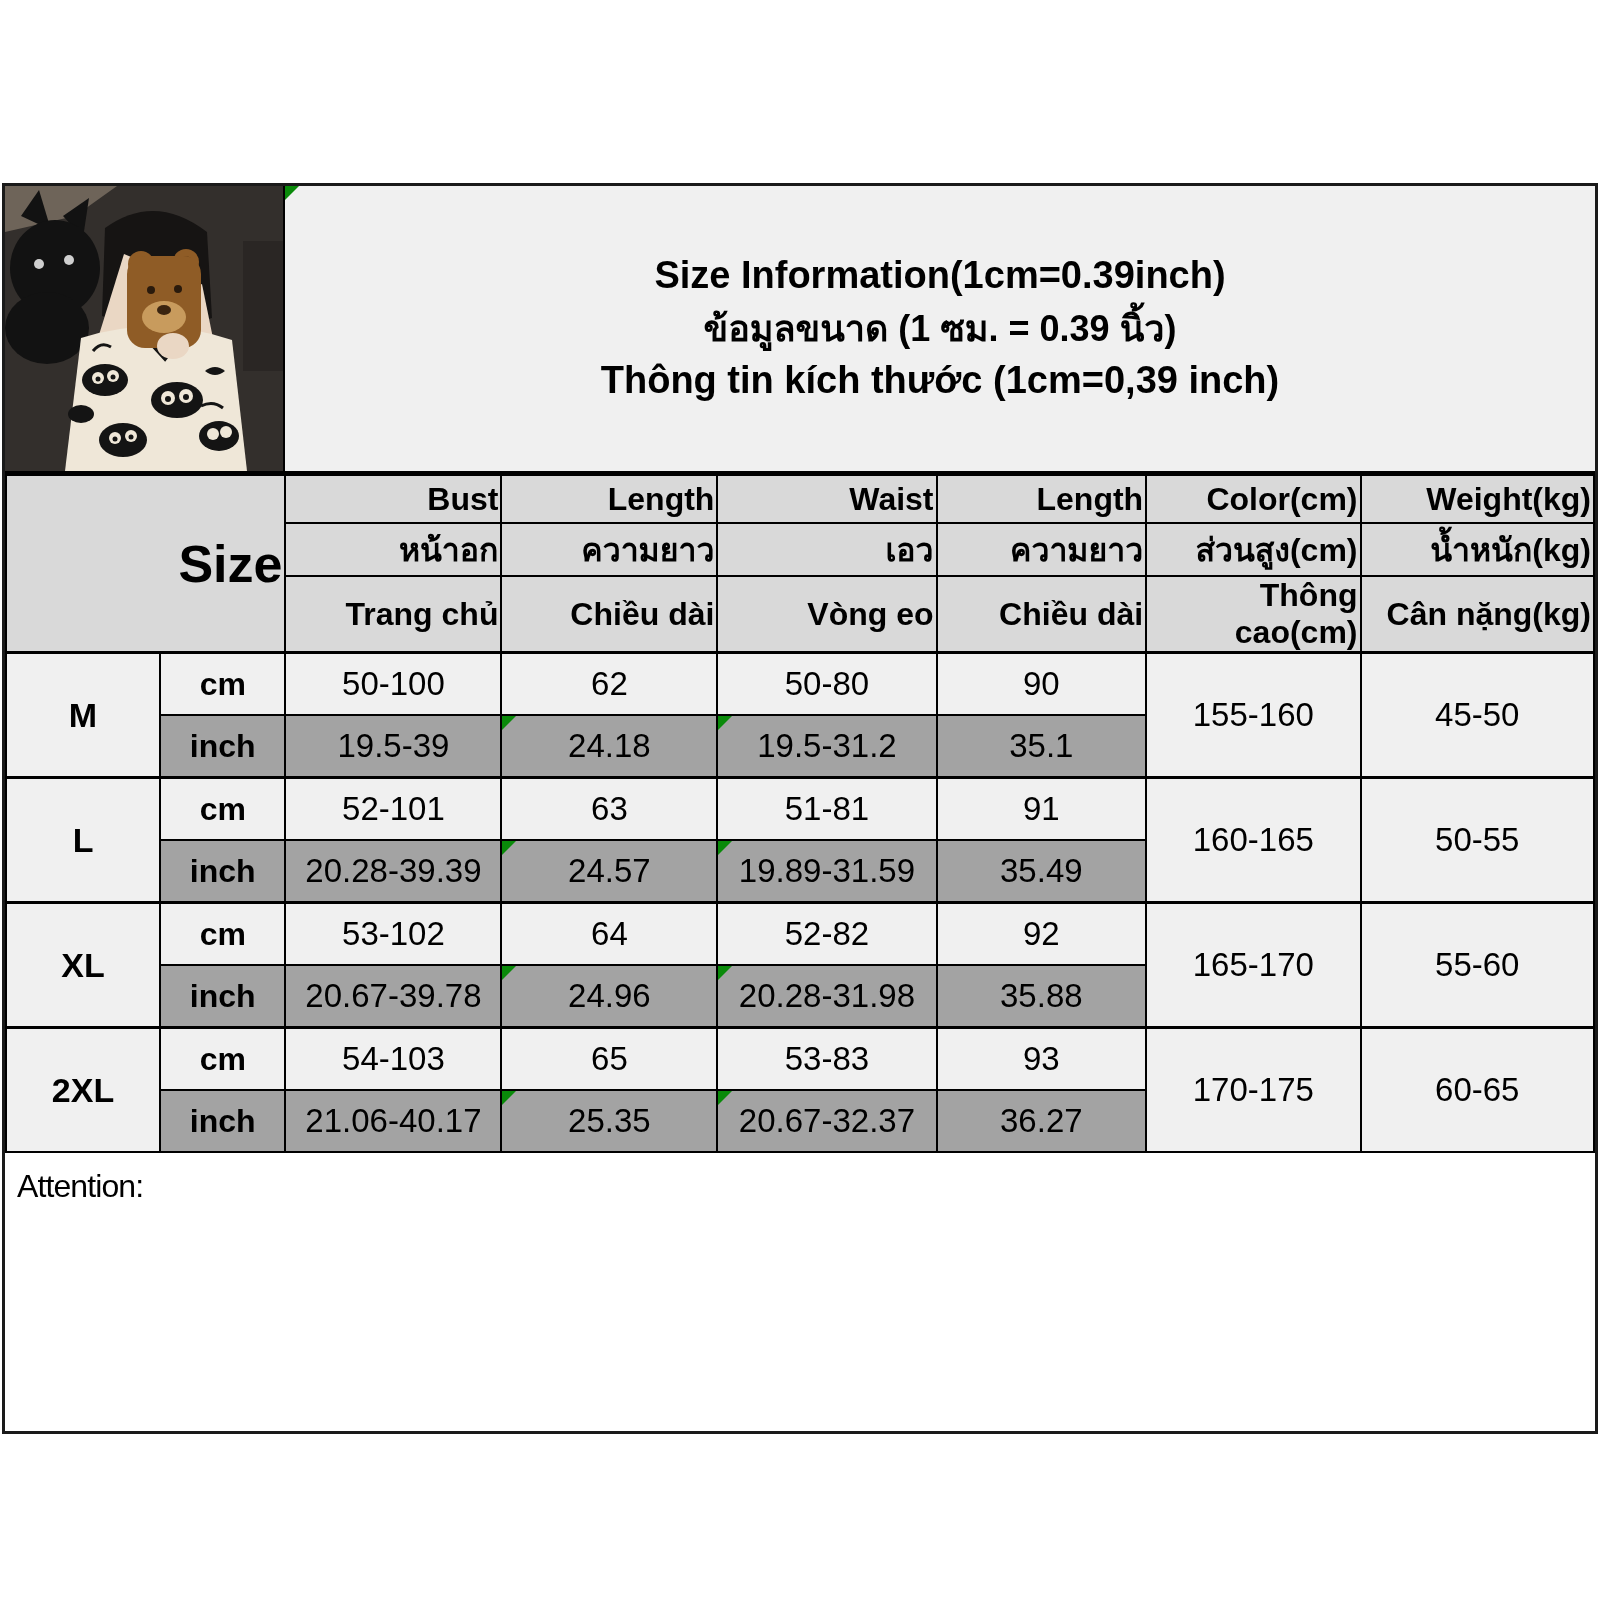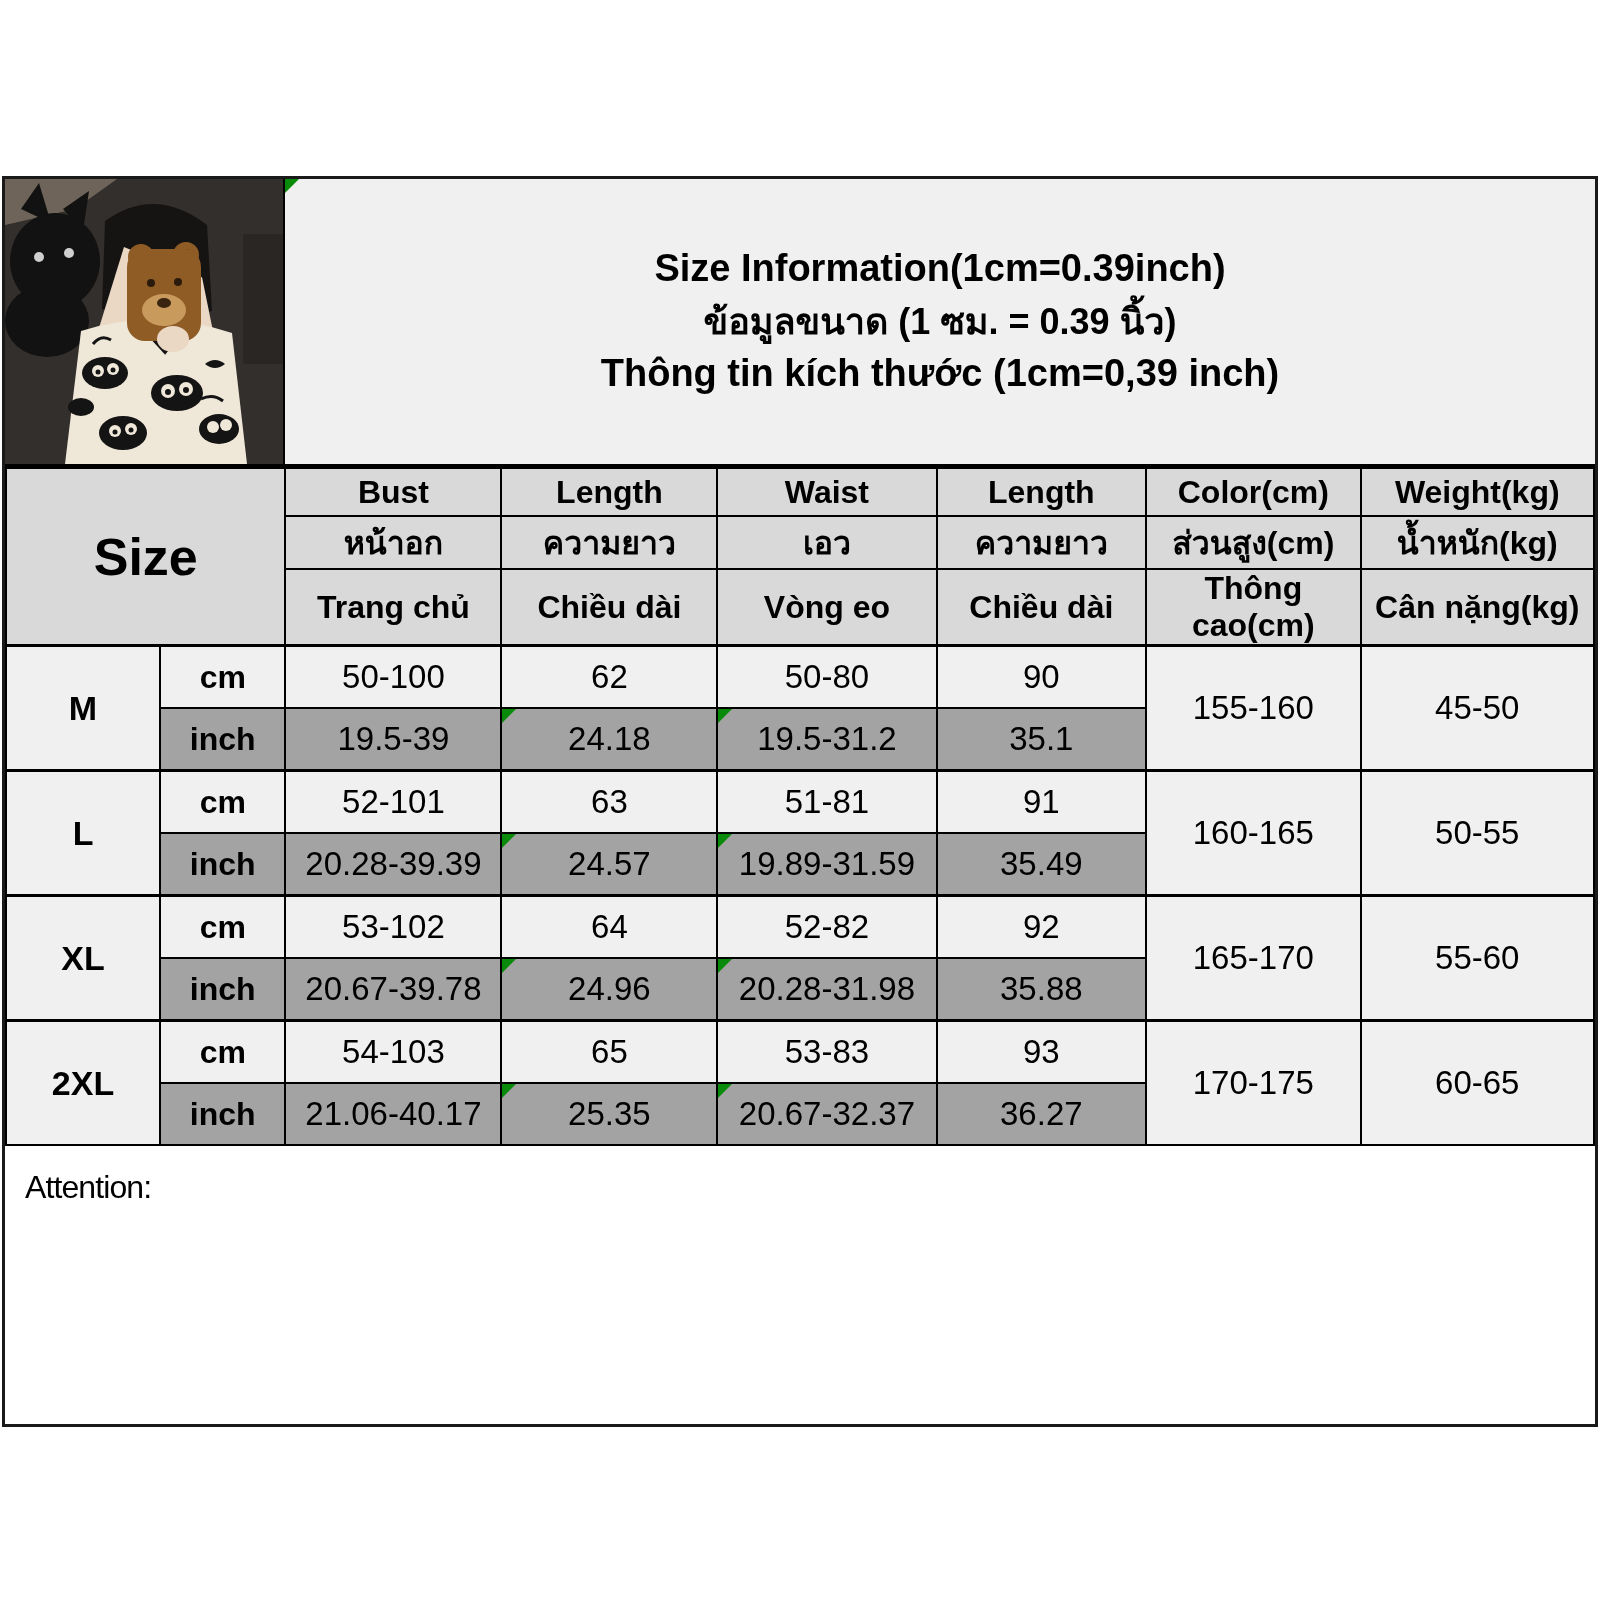--- a/index.html
+++ b/index.html
@@ -1,18 +1,18 @@
 <!DOCTYPE html>
 <html><head>
 <meta charset="utf-8">
 <style>
   html,body{margin:0;padding:0;background:#ffffff;}
   body{width:1600px;height:1600px;position:relative;font-family:"Liberation Sans",sans-serif;color:#000;}
   .sheet{
-    position:absolute;left:2px;top:176px;width:1590px;
+    position:absolute;left:2px;top:183px;width:1590px;
     border:3px solid #1a1a1a;background:#fff;
   }
   
   .top-row{display:flex;height:285px;border-bottom:3px solid #000;}
   .photo{width:278px;height:285px;border-right:2px solid #000;flex:none;overflow:hidden;}
   .photo svg{display:block;width:100%;height:100%;}
   .title-box{
     flex:1;background:#f0f0f0;display:flex;flex-direction:column;
     align-items:center;justify-content:center;gap:12px;position:relative;
   }
@@ -23,34 +23,34 @@
   .tri::before{
     content:"";position:absolute;top:0;left:0;width:0;height:0;
     border-top:14px solid #0a8a0a;border-right:14px solid transparent;
   }
   
   table{width:100%;border-collapse:collapse;table-layout:fixed;}
   col.c-size{width:9.7%;} col.c-unit{width:7.9%;}
   col.c-bust{width:13.6%;} col.c-len1{width:13.6%;} col.c-waist{width:13.8%;}
   col.c-len2{width:13.2%;} col.c-hgt{width:13.5%;} col.c-wgt{width:14.7%;}
   th,td{border:2px solid #000;text-align:center;vertical-align:middle;overflow:hidden;}
-  thead th{background:#d9d9d9;font-weight:bold;font-size:32px;height:46px;padding:0 2px;}
+  thead th{background:#d9d9d9;font-weight:bold;font-size:32px;height:46px;padding:0 2px;text-align:right;}
   thead tr:last-child th{border-bottom:3px solid #000;}
   .size-big{font-size:52px;font-weight:bold;}
   tbody td{font-size:33px;height:60px;padding:0 2px;background:#a3a3a3;}
   tbody tr.cm-row td{background:#f0f0f0;border-top:3px solid #000;}
   tbody td.sizecell{background:#d9d9d9;font-weight:bold;font-size:34px;}
   tbody td.unit{font-weight:bold;font-size:32px;}
   tbody td.span2{background:#f0f0f0;}
   
   .attention{
     height:270px;padding:8px 8px 0 8px;text-align:left;
     font-size:32px;letter-spacing:-0.9px;line-height:1.32;
   }
-  .attention div{margin:12px;}
+  .attention div{margin:4px;}
 </style>
 </head>
 <body>
 
 <div class="sheet">
 
   <div class="top-row">
     <div class="photo">
       <svg viewBox="0 0 278 285" preserveAspectRatio="none">
         <rect width="278" height="285" fill="#332f2c"></rect>

